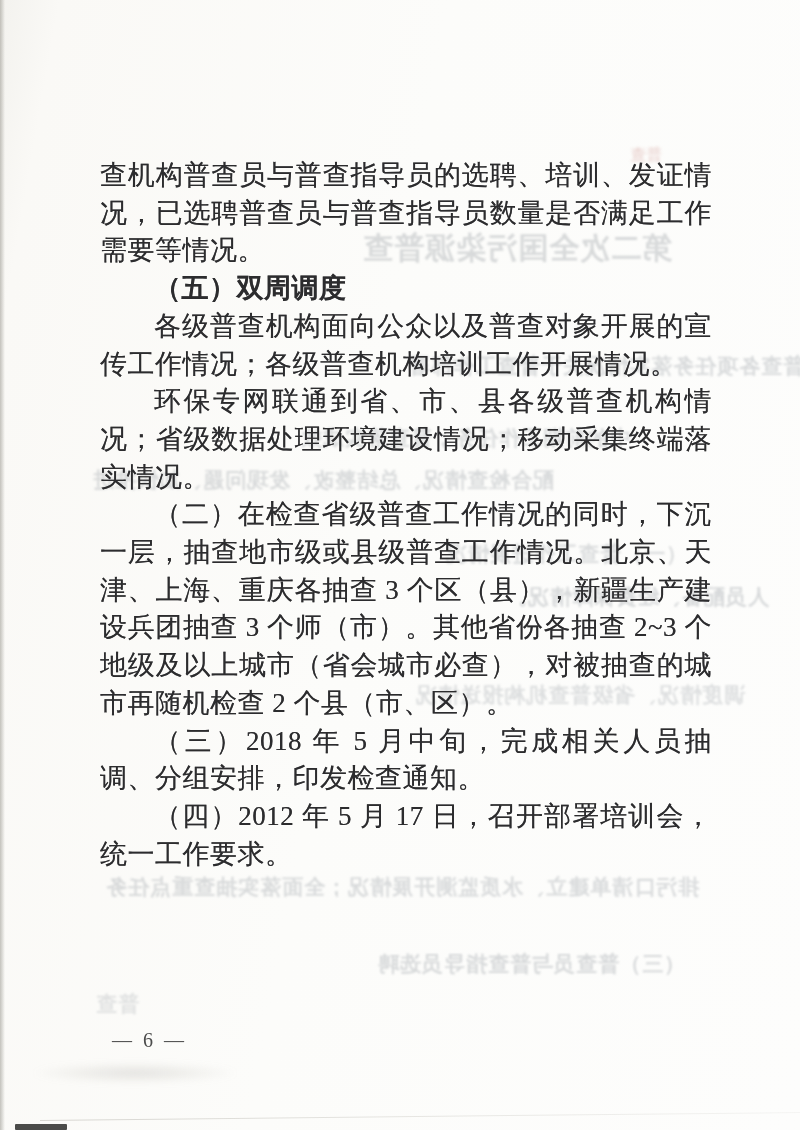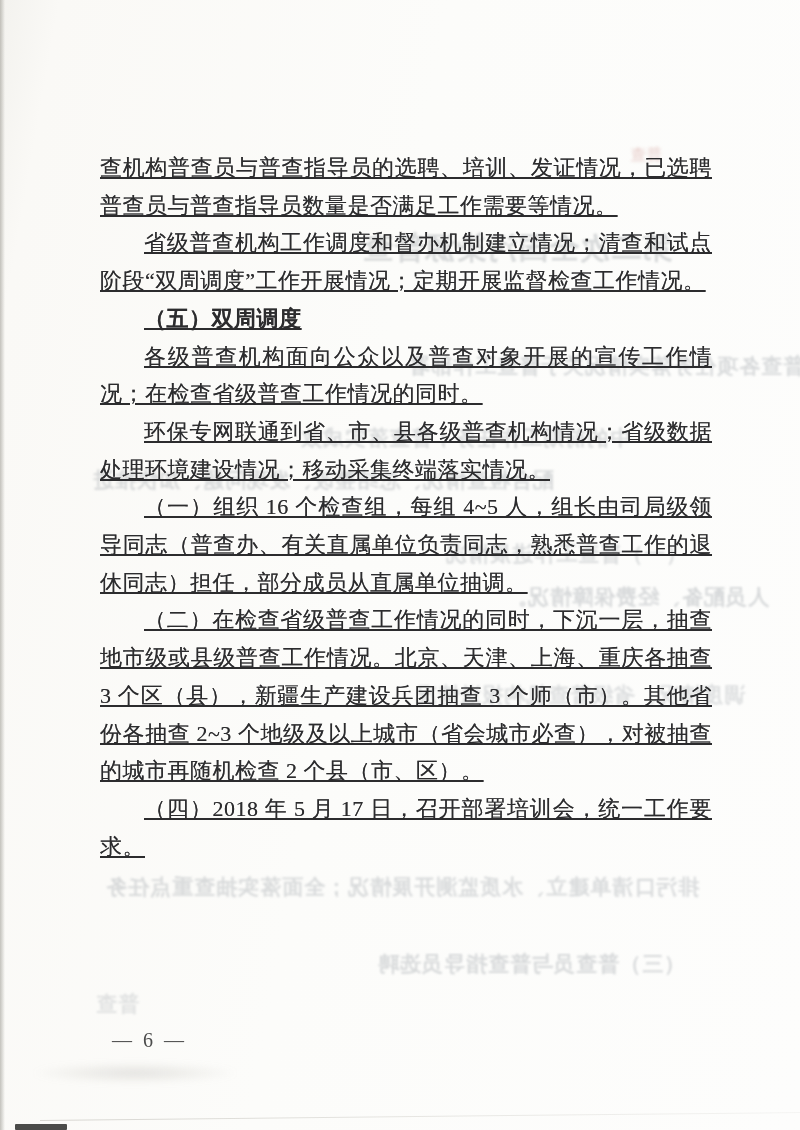--- a/index.html
+++ b/index.html
@@ -6,25 +6,24 @@
   .scan {
     position:relative; width:800px; height:1130px; overflow:hidden;
     background:linear-gradient(100deg, #f3f2ee 0%, #faf9f6 6%, #fcfcfa 45%, #fdfdfc 100%);
     font-family:"Liberation Serif","DejaVu Serif",serif;
   }
   .edge-left {
     position:absolute; left:0; top:0; width:5px; height:100%;
     background:linear-gradient(to right, rgba(150,148,140,0.55), rgba(150,148,140,0));
   }
   .content {
-    position:absolute; left:100px; top:149px; width:612px; z-index:3;
-    font-size:22px; line-height:37.7px; color:#2c2c2e;
+    position:absolute; left:100px; top:157px; width:612px; z-index:3;
+    font-size:27px; line-height:37.7px; color:#2c2c2e;
     text-align:justify; letter-spacing:0.5px;
     text-shadow:0 0 0.5px rgba(50,50,52,0.7);
-    text-decoration:underline;
   }
   .content p { margin:0; }
   .content p.indent { text-indent:2em; }
   .content p.heading { font-weight:bold; }
   .bleed {
     position:absolute; z-index:1; white-space:nowrap;
     transform:scaleX(-1); filter:blur(1.3px);
     color:#a4a9ae; font-weight:bold; letter-spacing:1px;
     font-family:"Liberation Serif","DejaVu Serif",serif;
   }
@@ -58,27 +57,26 @@
 <div class="scan">
   <div class="edge-left"></div>
   <div class="smudge-soft"></div>
   <div class="curl-line"></div>
 
   <div class="red-smudge">普查</div>
 
   <div class="content">
 
   <p class="">查机构普查员与普查指导员的选聘、培训、发证情况，已选聘普查员与普查指导员数量是否满足工作需要等情况。</p>
-      <p class="indent">省级普查机构工作调度和督办机制建立情况；清查和试点阶段“双周调度”工作开展情况；定期开展监督检查工作情况。</p>
       <p class="heading indent">（五）双周调度</p>
-      <p class="indent">各级普查机构面向公众以及普查对象开展的宣传工作情况；在检查省级普查工作情况的同时。</p>
+      <p class="indent">各级普查机构面向公众以及普查对象开展的宣传工作情况；各级普查机构培训工作开展情况。</p>
       <p class="indent">环保专网联通到省、市、县各级普查机构情况；省级数据处理环境建设情况；移动采集终端落实情况。</p>
-      <p class="indent">（一）组织 16 个检查组，每组 4~5 人，组长由司局级领导同志（普查办、有关直属单位负责同志，熟悉普查工作的退休同志）担任，部分成员从直属单位抽调。</p>
       <p class="indent">（二）在检查省级普查工作情况的同时，下沉一层，抽查地市级或县级普查工作情况。北京、天津、上海、重庆各抽查 3 个区（县），新疆生产建设兵团抽查 3 个师（市）。其他省份各抽查 2~3 个地级及以上城市（省会城市必查），对被抽查的城市再随机检查 2 个县（市、区）。</p>
-      <p class="indent">（四）2018 年 5 月 17 日，召开部署培训会，统一工作要求。</p>
+      <p class="indent">（三）2018 年 5 月中旬，完成相关人员抽调、分组安排，印发检查通知。</p>
+      <p class="indent">（四）2012 年 5 月 17 日，召开部署培训会，统一工作要求。</p>
     </div>
 
   <div class="page-number">— 6 —</div>
 
   <div class="bottom-mark"></div>
 <div class="bleed" style="left: 362px; top: 228px; font-size: 30px; opacity: 0.5; color: rgb(179, 183, 186);">第二次全国污染源普查</div>
     <div class="bleed" style="left: 408px; top: 352px; font-size: 21px; opacity: 0.4;">普查各项任务落实情况关于普查工作部署</div>
     <div class="bleed" style="left: 300px; top: 424px; font-size: 21px; opacity: 0.38;">中的前期工作任务；普查落实成效</div>
     <div class="bleed" style="left: 92px; top: 466px; font-size: 21px; opacity: 0.4;">配合检查情况、总结整改、发现问题、加快推进</div>
     <div class="bleed" style="left: 445px; top: 540px; font-size: 21px; opacity: 0.38;">（一）普查工作进展情况</div>

